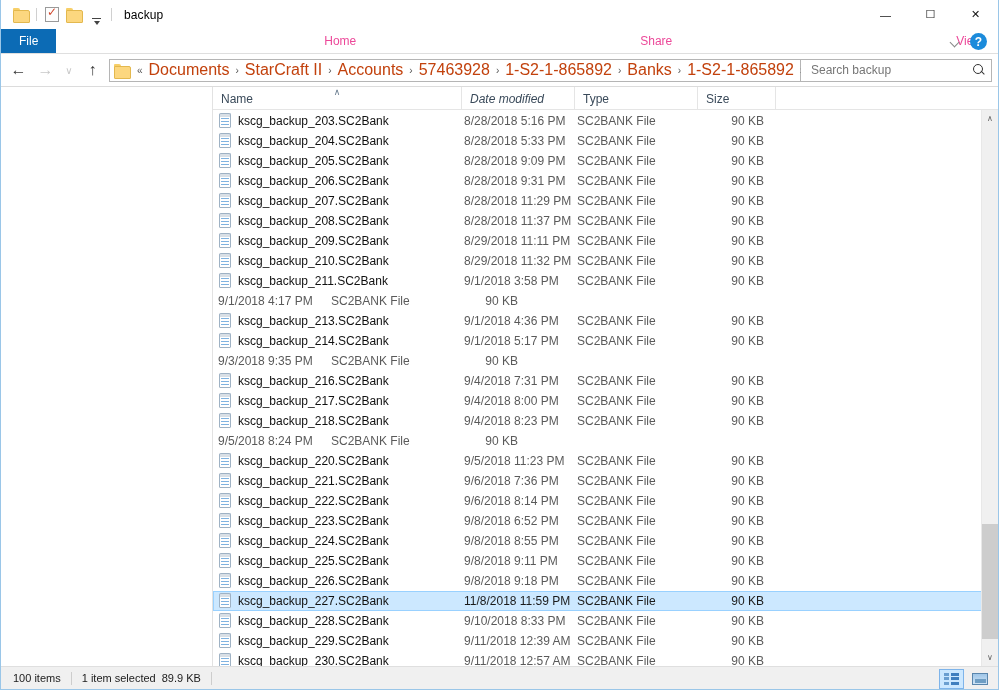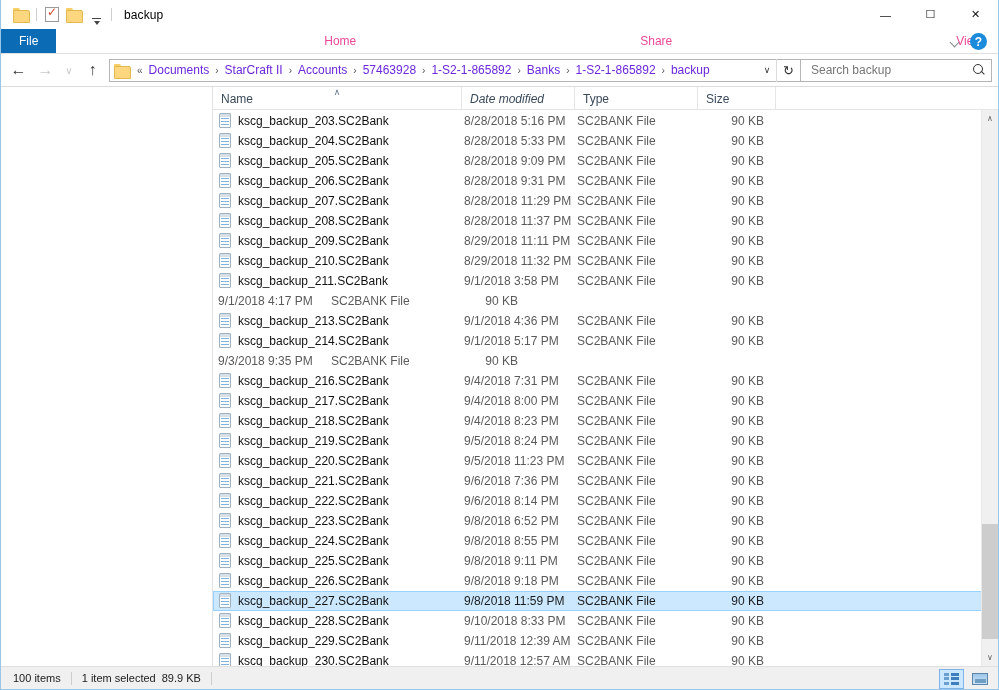--- a/index.html
+++ b/index.html
@@ -195,22 +195,22 @@
     border: 1px solid #b5b5b5;
     background: #ffffff;
     display: flex;
     align-items: center;
     padding: 0 0 0 4px;
     margin-left: 3px;
     min-width: 0;
   }
   .crumb-folder { margin-right: 4px; display:flex; }
   .crumb {
-    font-size: 12px;
-    color: #6d28d9;
+    font-size: 16px;
+    color: #c2410c;
     padding: 0 3px;
     white-space: nowrap;
   }
   .crumb-sep {
     font-size: 10px;
     color: #555;
     padding: 0 3px;
     user-select: none;
   }
   .crumb-spacer { flex: 1; min-width: 4px; }
@@ -777,28 +777,20 @@
                   <span class="lines"></span>
                   <span class="curl"></span>
                 </span>
                 <span>kscg_backup_218.SC2Bank</span>
               </div>
               <div class="cell-date">9/4/2018 8:23 PM</div>
               <div class="cell-type">SC2BANK File</div>
               <div class="cell-size">90 KB</div>
             </div>
             <div class="row">
-              <div class="cell-name">
-                <span class="file-icon">
-                  <span class="page"></span>
-                  <span class="lines"></span>
-                  <span class="curl"></span>
-                </span>
-                <span>kscg_backup_219.SC2Bank</span>
-              </div>
               <div class="cell-date">9/5/2018 8:24 PM</div>
               <div class="cell-type">SC2BANK File</div>
               <div class="cell-size">90 KB</div>
             </div>
             <div class="row">
               <div class="cell-name">
                 <span class="file-icon">
                   <span class="page"></span>
                   <span class="lines"></span>
                   <span class="curl"></span>
@@ -889,21 +881,21 @@
             </div>
             <div class="row selected">
               <div class="cell-name">
                 <span class="file-icon">
                   <span class="page"></span>
                   <span class="lines"></span>
                   <span class="curl"></span>
                 </span>
                 <span>kscg_backup_227.SC2Bank</span>
               </div>
-              <div class="cell-date">9/8/2018 11:59 PM</div>
+              <div class="cell-date">11/8/2018 11:59 PM</div>
               <div class="cell-type">SC2BANK File</div>
               <div class="cell-size">90 KB</div>
             </div>
             <div class="row">
               <div class="cell-name">
                 <span class="file-icon">
                   <span class="page"></span>
                   <span class="lines"></span>
                   <span class="curl"></span>
                 </span>

